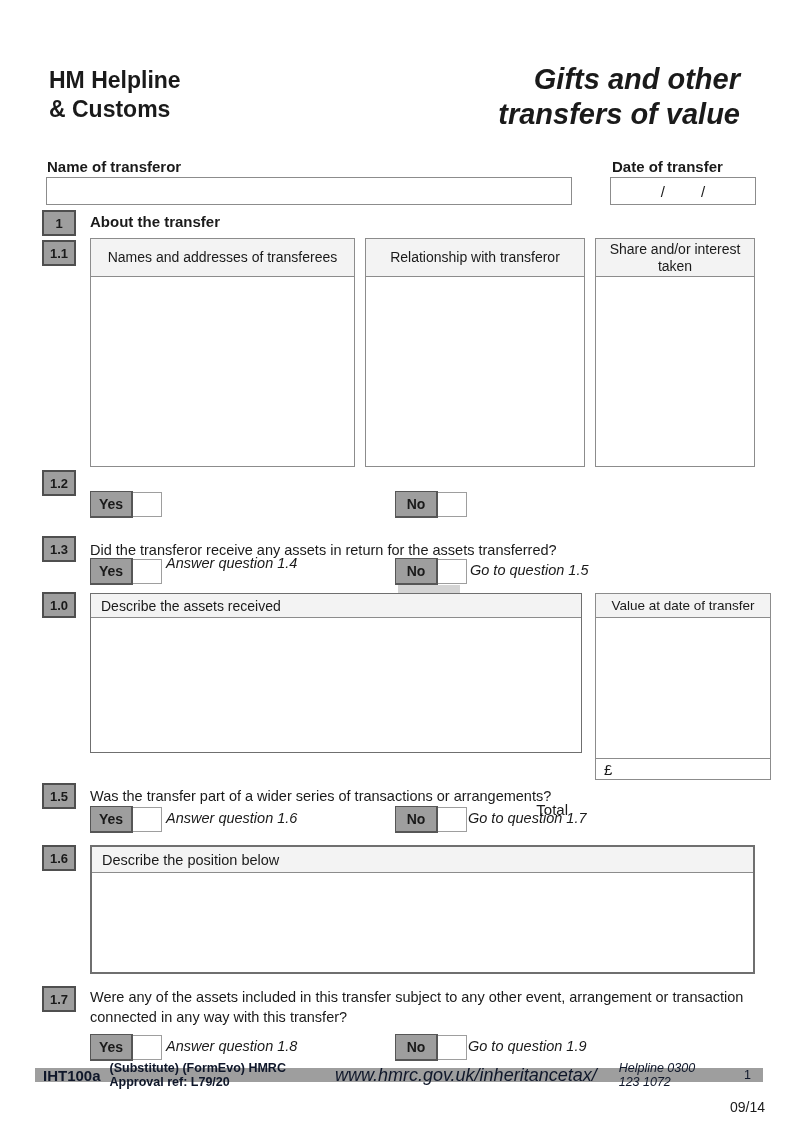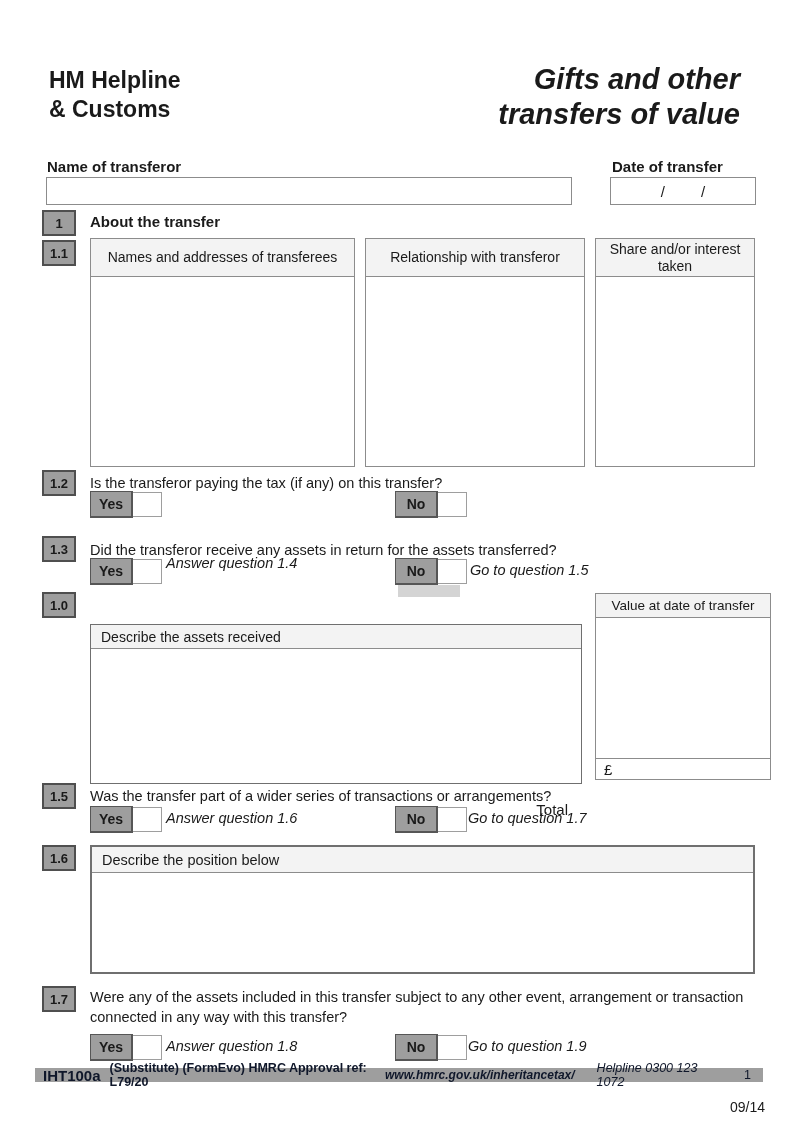--- a/index.html
+++ b/index.html
@@ -38,36 +38,36 @@
     font-size:14px;font-weight:bold;}
   .yn-box{width:29px;height:25px;margin-top:1px;background:#fff;border:1px solid #9e9e9e;border-left:none;}
   .instr{position:absolute;font-size:14.5px;font-style:italic;}
   .yn-shadow{position:absolute;left:398px;top:585px;width:62px;height:12px;background:var(--shadow);}
 
   .desc-box{position:absolute;border:1px solid var(--box-border-dark);display:flex;flex-direction:column;background:#fff;}
   .desc-header{background:var(--box-header-bg);border-bottom:1px solid var(--box-border);
     display:flex;align-items:center;font-size:14.5px;padding-left:10px;}
   .desc-body{flex:1;background:#fff;}
 
-  .q14-left{left:90px;top:624px;width:492px;height:160px;}
+  .q14-left{left:90px;top:593px;width:492px;height:160px;}
   .q14-left .desc-header{height:24px;font-size:14px;}
   .value-col{left:595px;top:593px;width:176px;height:187px;border:1px solid var(--box-border);}
   .value-col .desc-header{height:24px;justify-content:center;padding:0;font-size:13.5px;}
   .pound-cell{height:21px;border-top:1px solid var(--box-border);display:flex;align-items:center;
     padding-left:8px;font-size:15px;background:#fff;}
   .total-label{position:absolute;left:418px;top:757px;width:150px;text-align:right;font-size:15px;margin-top:44px;}
 
   .q16-box{left:90px;top:845px;width:665px;height:129px;border-width:2px;}
   .q16-box .desc-header{height:26px;}
 
   .footer-bar{position:absolute;left:35px;top:1068px;width:728px;height:14px;background:var(--footer-bg);
     display:flex;align-items:center;color:#0f172a;}
   .footer-id{margin-left:8px;font-size:15px;font-weight:bold;}
   .footer-ref{margin-left:9px;font-size:12.5px;font-weight:bold;}
-  .footer-web{margin-left:auto;font-size:12px;font-style:italic;font-weight:bold;}
+  .footer-web{margin-left:auto;font-size:18px;font-style:italic;}
   .footer-help{margin-left:22px;font-size:12.5px;font-style:italic;}
   .footer-page{margin-left:26px;margin-right:12px;font-size:12.5px;}
   .version{position:absolute;left:600px;top:1099px;width:165px;text-align:right;font-size:14px;}
 </style>
 </head>
 <body>
 
 <div class="page">
 
   <div class="logo">
@@ -99,21 +99,20 @@
   <div class="col-box" style="left:365px;width:220px">
     <div class="col-header">Relationship with transferor</div>
     <div class="col-body"></div>
   </div>
   <div class="col-box" style="left:595px;width:160px">
     <div class="col-header">Share and/or interest taken</div>
     <div class="col-body"></div>
   </div>
 
   <div class="badge" style="top:470px">1.2</div>
-  <div class="question" style="left:90px;top:473px">Is the transferor paying the tax (if any) on this transfer?</div>
   <div class="yn" style="left:90px;top:491px">
     <span class="yn-label">Yes</span>
       <span class="yn-box"></span>
   </div>
   <div class="yn" style="left:395px;top:491px">
     <span class="yn-label">No</span>
       <span class="yn-box"></span>
   </div>
 
   <div class="badge" style="top:536px">1.3</div>

